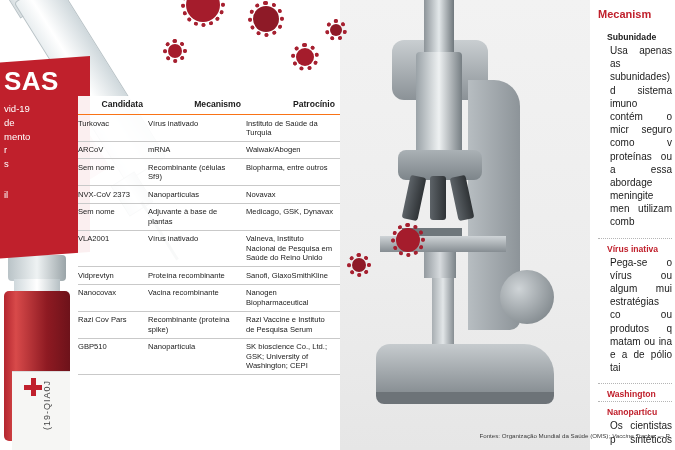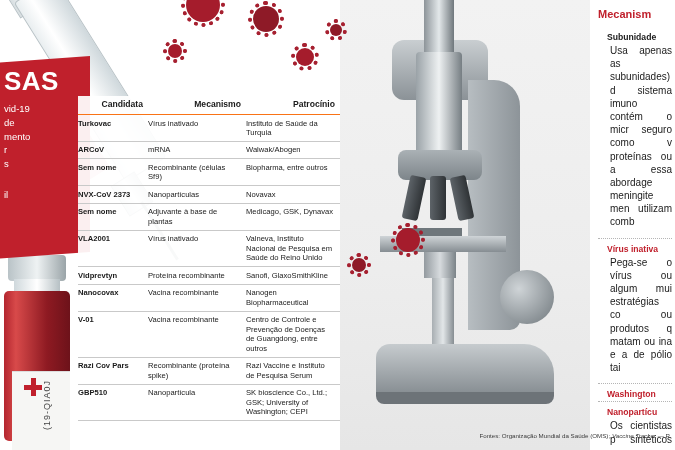--- a/index.html
+++ b/index.html
@@ -135,21 +135,21 @@
   table{border-collapse:collapse;width:100%;}
   th{
     font-size:8.6px;text-align:right;font-weight:bold;padding:3px 5px 5px 0;
     border-bottom:1px solid #f97316;vertical-align:bottom;
   }
   td{
     font-size:7.6px;line-height:1.25;padding:3.5px 6px 3.5px 0;
     border-bottom:1px solid #c9c9c9;vertical-align:top;
   }
   tr.group-start td{border-top:1px solid #777;}
-  td:nth-child(1){width:64px;font-weight:bold;}
+  td:nth-child(1){width:64px;}
   td:nth-child(2){width:92px;}
   .table-wrap th:nth-child(1){width:64px;}
   .table-wrap th:nth-child(2){width:92px;}
 
   
   .right{
     position:absolute;left:598px;top:8px;width:74px;
   }
   .r-title{font-size:11px;font-weight:bold;color:#c0202c;margin-bottom:12px;}
   .r-h{font-size:8.6px;font-weight:bold;margin:0 0 2px 9px;}
@@ -272,25 +272,20 @@
         <tr>
           <td>Vidprevtyn</td>
           <td>Proteína recombinante</td>
           <td>Sanofi, GlaxoSmithKline</td>
         </tr>
         <tr>
           <td>Nanocovax</td>
           <td>Vacina recombinante</td>
           <td>Nanogen Biopharmaceutical</td>
         </tr>
-        <tr>
-          <td>V-01</td>
-          <td>Vacina recombinante</td>
-          <td>Centro de Controle e Prevenção de Doenças de Guangdong, entre outros</td>
-        </tr>
         <tr class="group-start">
           <td>Razi Cov Pars</td>
           <td>Recombinante (proteína spike)</td>
           <td>Razi Vaccine e Instituto de Pesquisa Serum</td>
         </tr>
         <tr>
           <td>GBP510</td>
           <td>Nanopartícula</td>
           <td>SK bioscience Co., Ltd.; GSK; University of Washington; CEPI</td>
         </tr>

